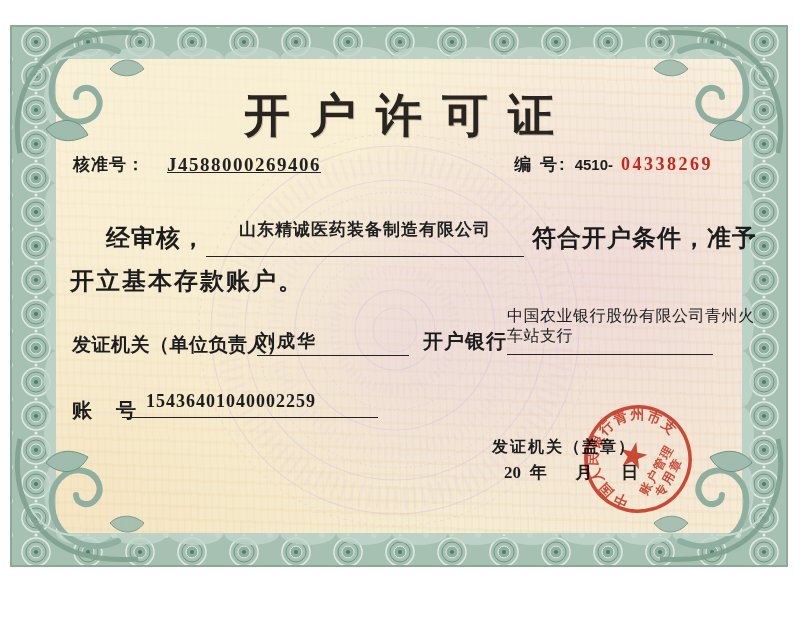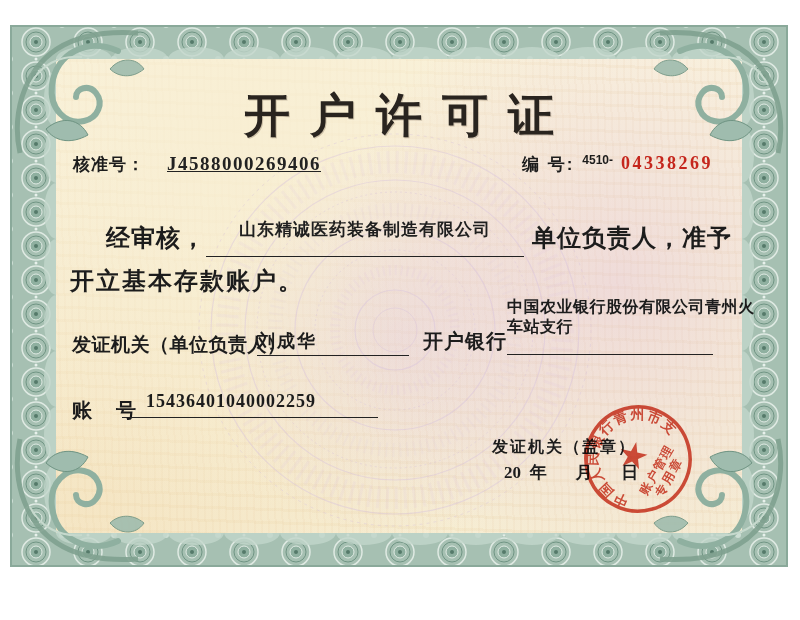--- a/index.html
+++ b/index.html
@@ -25,37 +25,37 @@
   .content{position:absolute;inset:0;z-index:3;color:#1c1c1c;}
   .hei{font-family:"Liberation Sans","DejaVu Sans",sans-serif;font-weight:700;}
   .song{font-family:"Liberation Serif","DejaVu Serif",serif;}
   .title-row{position:absolute;left:0;top:60px;width:100%;text-align:center;}
   .title-row .t{
     font-family:"Liberation Serif","DejaVu Serif",serif;
     font-size:46px;font-weight:700;color:#29241f;
     letter-spacing:20px;margin-right:-20px;
     text-shadow:1px 1px 0 rgba(80,60,40,.25);
   }
-  .row1{position:absolute;left:0;top:128px;width:100%;display:flex;align-items:flex-start;}
+  .row1{position:absolute;left:0;top:128px;width:100%;display:flex;align-items:center;}
   .approval-label{margin-left:63px;font-size:17px;letter-spacing:1px;}
   .approval-value{margin-left:22px;font-size:19px;letter-spacing:1.5px;font-weight:700;color:#222;text-decoration:underline;}
   .serial-label{margin-left:auto;font-size:17px;letter-spacing:2px;}
-  .serial-prefix{margin-left:8px;font-size:12px;font-weight:700;}
+  .serial-prefix{margin-left:8px;font-size:15px;font-weight:700;}
   .serial-number{margin:0 75px 0 8px;font-size:18px;font-weight:700;letter-spacing:2.5px;color:#c5261d;}
   .row2{position:absolute;left:16px;top:193px;width:100%;display:flex;align-items:center;}
   .review-prefix{margin-left:80px;font-size:24px;letter-spacing:1px;}
   .company-line{width:318px;text-align:center;border-bottom:1.5px solid #222;padding-bottom:15px;}
   .company-line .v{font-size:17px;font-weight:700;letter-spacing:1px;color:#1f1f1f;}
   .review-suffix{margin-left:8px;font-size:24px;letter-spacing:1px;}
   .row3{position:absolute;left:60px;top:240px;font-size:24px;letter-spacing:2px;}
   .rep-label{position:absolute;left:62px;top:307px;font-size:19px;letter-spacing:0.5px;}
   .rep-line{position:absolute;left:247px;top:304px;width:152px;height:26px;border-bottom:1.5px solid #222;text-align:left;}
   .rep-line .v{font-size:18px;font-weight:700;letter-spacing:2px;}
   .bank-label{position:absolute;left:413px;top:303px;font-size:20px;letter-spacing:1px;}
-  .bank-name{position:absolute;left:497px;top:272px;width:256px;font-size:16px;font-weight:700;line-height:20px;letter-spacing:0.5px;}
+  .bank-name{position:absolute;left:497px;top:281px;width:256px;font-size:16px;font-weight:400;line-height:20px;letter-spacing:0.5px;}
   .bank-line{position:absolute;left:497px;top:329px;width:206px;border-bottom:1.5px solid #222;}
   .acct-label{position:absolute;left:62px;top:372px;font-size:20px;letter-spacing:2px;}
   .acct-line{position:absolute;left:112px;top:366px;width:256px;height:26px;border-bottom:1.5px solid #222;}
   .acct-line .v{margin-left:24px;font-size:18px;font-weight:700;letter-spacing:1px;}
   .issuer-label{position:absolute;left:482px;top:412px;font-size:16px;letter-spacing:2px;}
   .date-row{position:absolute;left:494px;top:436px;font-size:17px;}
   .date-row .p{font-family:"Liberation Serif","DejaVu Serif",serif;font-weight:700;}
   .date-row .y{margin-left:4px;} .date-row .m{margin-left:24px;} .date-row .d{margin-left:24px;}
   svg.seal{left:556px;top:362px;width:144px;height:144px;z-index:5;opacity:.88;mix-blend-mode:multiply;}
 </style>
@@ -129,21 +129,21 @@
       <span class="hei serial-label">编 号:</span>
       <span class="hei serial-prefix">4510-</span>
       <span class="song serial-number">04338269</span>
     </div>
 
     <div class="row2">
       <span class="hei review-prefix">经审核，</span>
       <span class="company-line">
         <span class="song v">山东精诚医药装备制造有限公司</span>
       </span>
-      <span class="hei review-suffix">单位负责人，准予</span>
+      <span class="hei review-suffix">符合开户条件，准予</span>
     </div>
 
     <div class="hei row3">开立基本存款账户。</div>
 
     <div class="hei rep-label">发证机关（单位负责人）</div>
     <div class="rep-line">
       <span class="song v">刘成华</span>
     </div>
 
     <div class="hei bank-label">开户银行</div>

